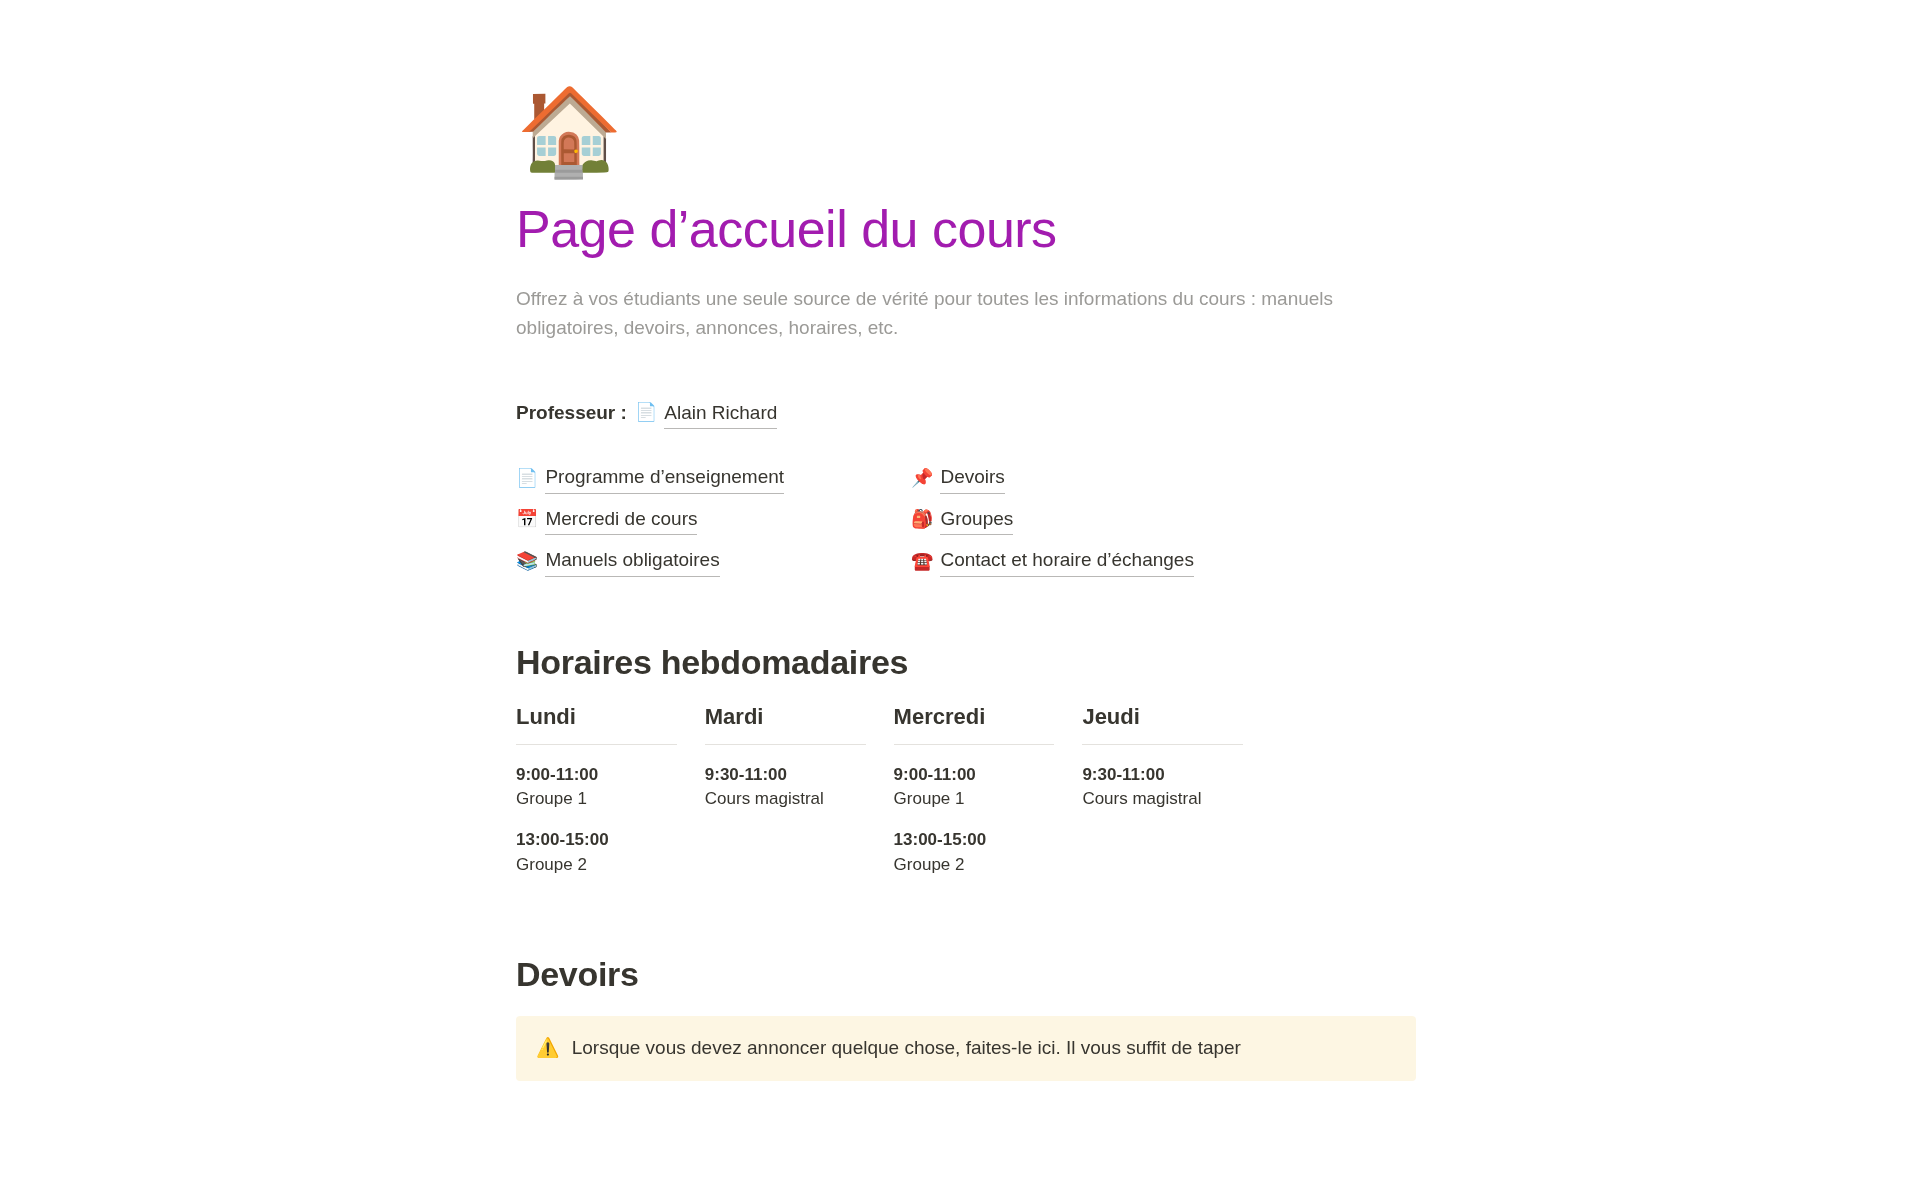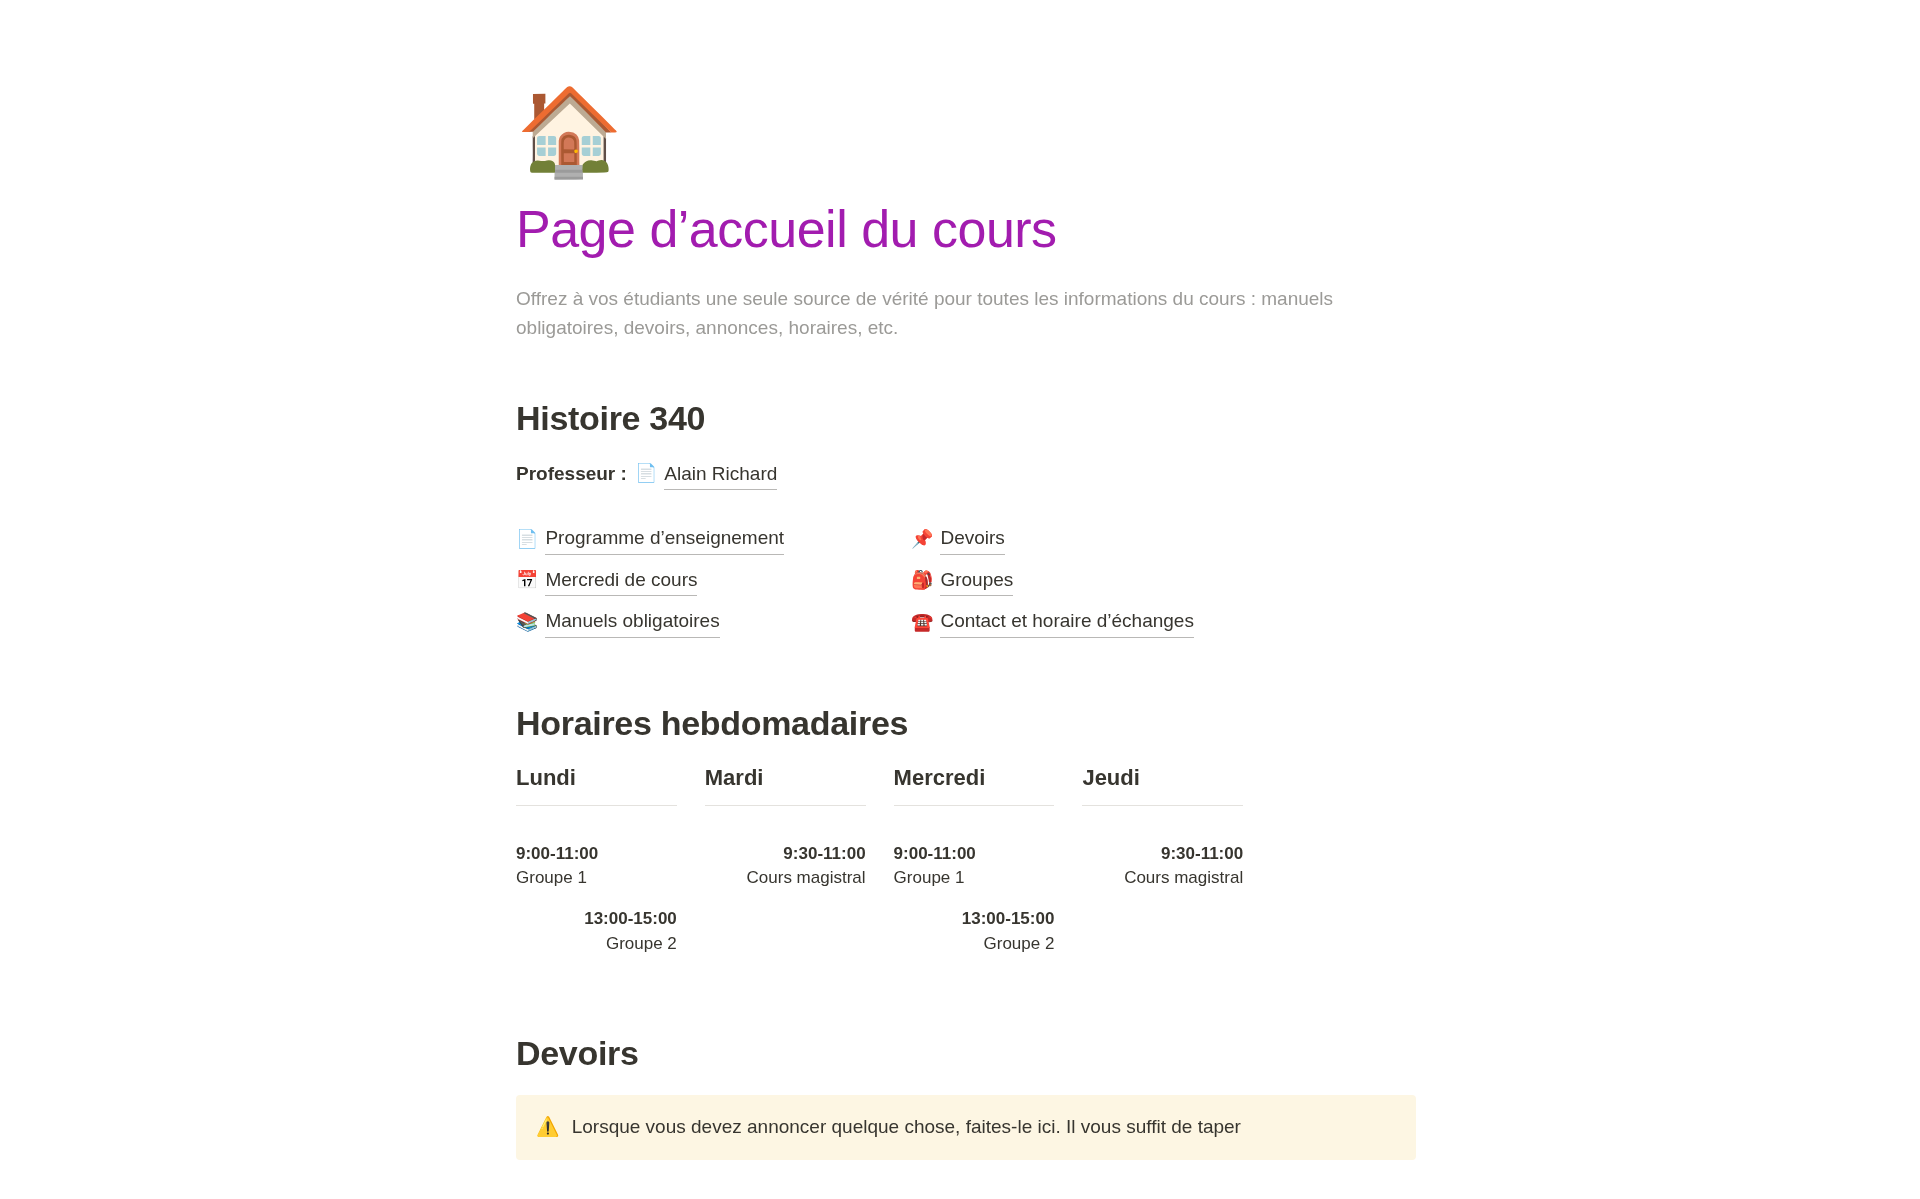--- a/index.html
+++ b/index.html
@@ -97,25 +97,25 @@
     grid-template-columns: repeat(5, 1fr);
     column-gap: 28px;
     margin-bottom: 78px;
   }
   .day-col { }
   .day-head {
     font-size: 22px;
     font-weight: 700;
     padding-bottom: 14px;
     border-bottom: 1px solid #e4e2de;
-    margin-bottom: 36px;
+    margin-bottom: 18px;
     color: #37352f;
   }
   .slot { margin-bottom: 16px; }
-  .slot:last-child { margin-bottom: 0; text-align: right; }
+  .slot:last-child { margin-bottom: 0; }
   .slot-time {
     font-size: 17px;
     font-weight: 700;
     line-height: 1.45;
     color: #37352f;
   }
   .slot-label {
     font-size: 17px;
     line-height: 1.45;
     color: #37352f;
@@ -145,21 +145,20 @@
 
 <div class="page">
   <div class="content">
 
     <div class="page-icon">🏠</div>
 
     <h1 class="page-title">Page d’accueil du cours</h1>
 
     <p class="page-desc">Offrez à vos étudiants une seule source de vérité pour toutes les informations du cours : manuels obligatoires, devoirs, annonces, horaires, etc.</p>
 
-    <h2 class="section-title">Histoire 340</h2>
 
     <div class="prof-line">
       <span class="prof-label">Professeur :</span>
       <span class="inline-emoji">📄</span>
       <a class="doc-link" href="#">Alain Richard</a>
     </div>
 
     <div class="links-grid">
       <div class="link-row">
         <span class="inline-emoji">📄</span>

